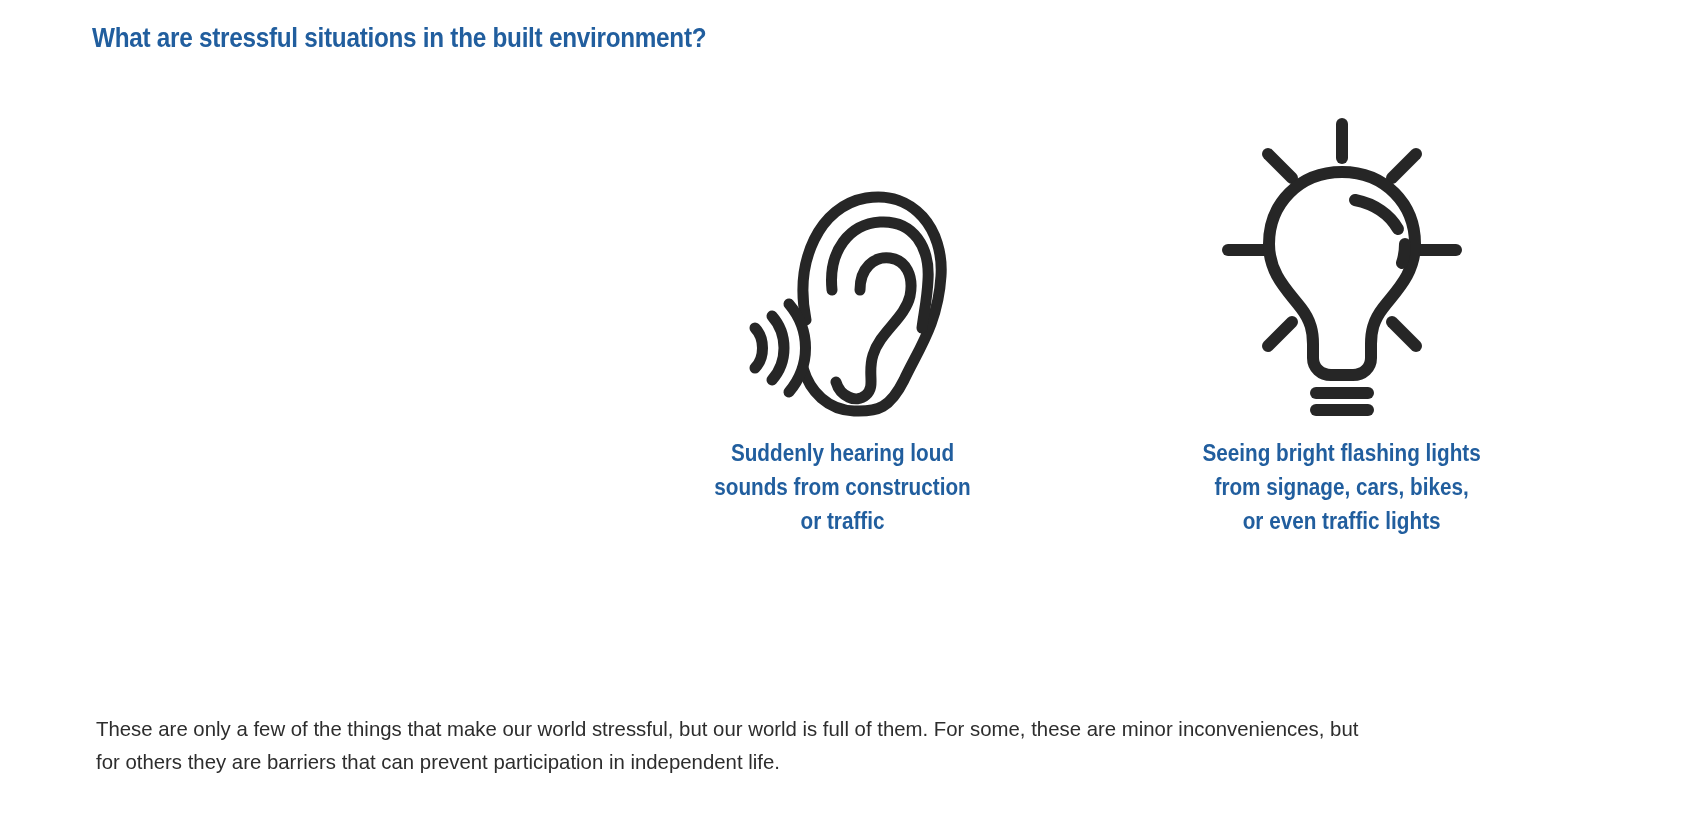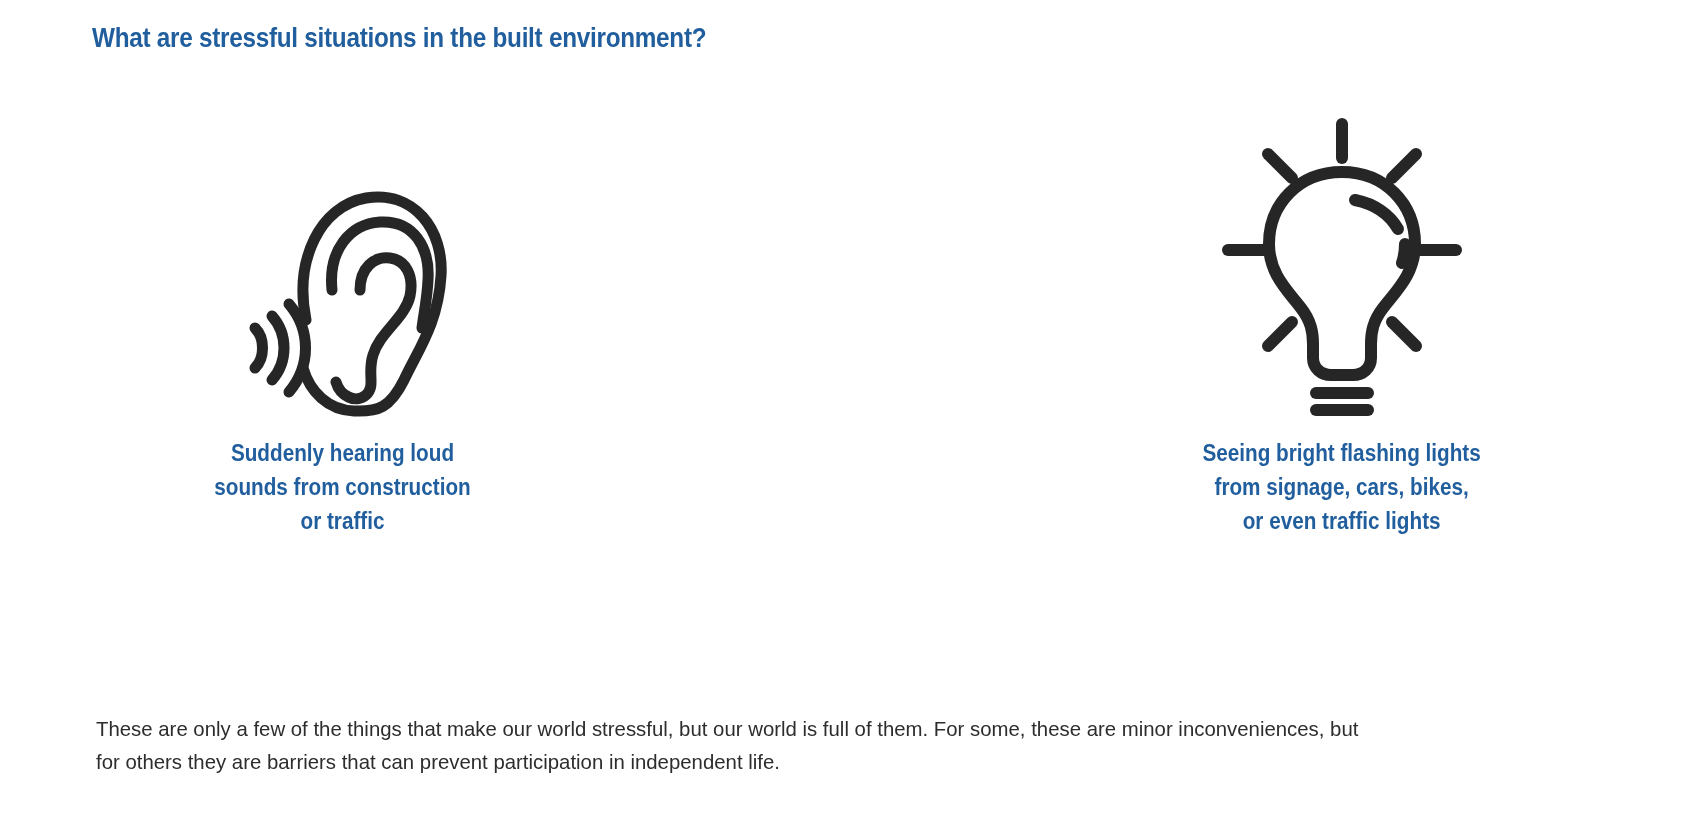--- a/index.html
+++ b/index.html
@@ -35,21 +35,21 @@
   
   .cards {
     position: absolute;
     left: 92px;
     top: 100px;
     width: 1500px;
     height: 500px;
     display: flex;
     flex-direction: row;
     align-items: flex-start;
-    justify-content: space-between;
+    justify-content: flex-end;
   }
   .card {
     width: 500px;
     display: flex;
     flex-direction: column;
     align-items: center;
   }
   .icon-box {
     height: 330px;
     width: 100%;

